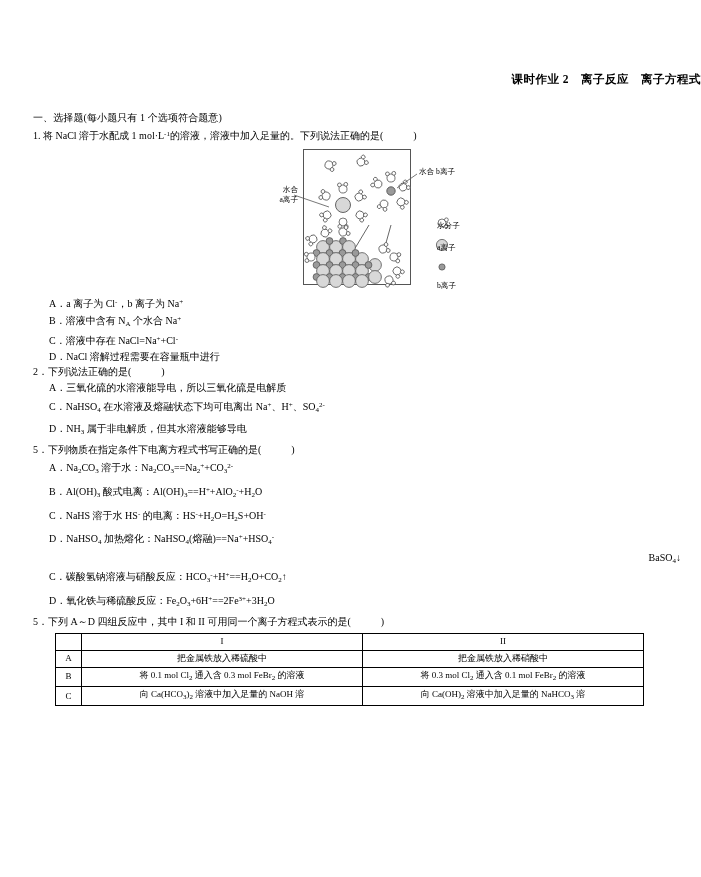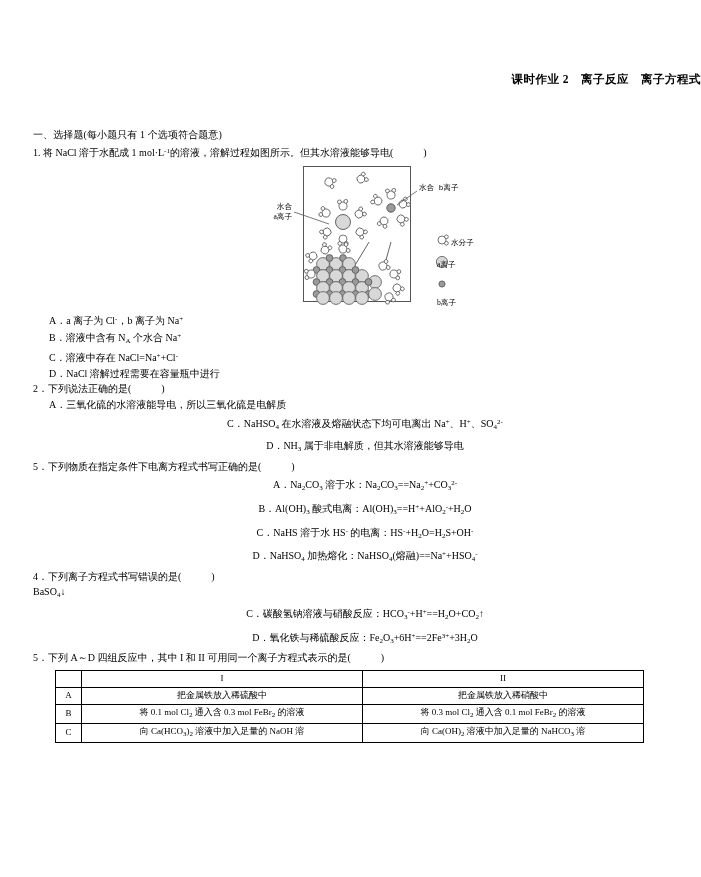--- a/index.html
+++ b/index.html
@@ -18,21 +18,21 @@
   .doc-title {
     text-align: right;
     font-size: 11.5px;
     font-weight: bold;
     letter-spacing: 0.5px;
     margin-top: 72px;
     margin-bottom: 0;
   }
 
   .body-wrap {
-    margin-top: 40px;
+    margin-top: 23px;
     padding-left: 33px;
     padding-right: 20px;
     font-size: 10px;
     line-height: 15.6px;
   }
 
   .section-head {
     font-size: 10px;
     margin-bottom: 1px;
     letter-spacing: 0.1px;
@@ -41,22 +41,22 @@
   .qline {
     font-size: 10px;
     line-height: 15.6px;
     white-space: nowrap;
   }
   .opt {
     font-size: 10px;
     line-height: 15.6px;
     padding-left: 16px;
   }
-  .opt.tall { line-height: 19px; text-align: center; }
-  .cont { padding-left: 0px; font-size: 10px; line-height: 16px; }
+  .opt.tall { line-height: 19px; }
+  .cont { padding-left: 0px; font-size: 10px; line-height: 11px; text-align: right; }
 
   sub { font-size: 7px; vertical-align: -0.22em; }
   sup { font-size: 7px; vertical-align: 0.44em; }
   .blankparen { display: inline-block; width: 30px; }
 
   
   .figure {
     position: relative;
     width: 245px;
     height: 142px;
@@ -69,24 +69,24 @@
     border: 1.1px solid #555;
     background: #fff;
   }
   .lbl {
     position: absolute;
     font-size: 7.6px;
     line-height: 9.6px;
     white-space: nowrap;
     font-family: "Liberation Serif", serif;
   }
-  .lbl-left { left: 1px; top: 38px; text-align: right; width: 40px; }
-  .lbl-right { left: 168px; top: 20px; font-family: Liberation Mono, monospace; }
+  .lbl-left { left: 7px; top: 38px; text-align: right; width: 40px; }
+  .lbl-right { left: 168px; top: 20px; }
   .leg { position: absolute; font-size: 7.6px; white-space: nowrap; }
-  .leg-t { left: 200px; top: 71px; }
+  .leg-t { left: 186px; top: 71px; }
   .leg-a { left: 186px; top: 93px; }
   .leg-b { left: 186px; top: 131px; }
 
   svg.figsvg { position: absolute; left: 0; top: 0; }
 
   
   table.qtable {
     border-collapse: collapse;
     width: 588px;
     margin-top: 4px;
@@ -110,21 +110,21 @@
 
 <div class="page">
 
   <div class="doc-title">课时作业 2　离子反应　离子方程式</div>
 
   <div class="body-wrap">
 
     <div class="section-head">一、选择题(每小题只有 1 个选项符合题意)</div>
 
     <div class="qline">
-      <span>1. 将 NaCl 溶于水配成 1 mol·L</span><sup>-1</sup><span>的溶液，溶解过程如图所示。但其水溶液能够导电(</span><span class="blankparen"></span><span>)</span>
+      <span>1. 将 NaCl 溶于水配成 1 mol·L</span><sup>-1</sup><span>的溶液，溶液中加入足量的。下列说法正确的是(</span><span class="blankparen"></span><span>)</span>
     </div>
 
     <div class="figure">
       <div class="beaker"></div>
 
       <svg class="figsvg" width="245" height="142">
         <defs>
           <g id="wmol">
             <circle cx="0" cy="0" r="4.0" fill="#ffffff" stroke="#555" stroke-width="0.8"></circle>
             <circle cx="4.4" cy="-3.2" r="1.9" fill="#ffffff" stroke="#555" stroke-width="0.8"></circle>
@@ -234,23 +234,20 @@
     <div class="opt tall">D．NH<sub>3</sub> 属于非电解质，但其水溶液能够导电</div>
 
     <div class="qline">
       <span>5．下列物质在指定条件下电离方程式书写正确的是(</span><span class="blankparen"></span><span>)</span>
     </div>
     <div class="opt tall">A．Na<sub>2</sub>CO<sub>3</sub> 溶于水：Na<sub>2</sub>CO<sub>3</sub>==Na<sub>2</sub><sup>+</sup>+CO<sub>3</sub><sup>2-</sup></div>
     <div class="opt tall">B．Al(OH)<sub>3</sub> 酸式电离：Al(OH)<sub>3</sub>==H<sup>+</sup>+AlO<sub>2</sub><sup>-</sup>+H<sub>2</sub>O</div>
     <div class="opt tall">C．NaHS 溶于水 HS<sup>-</sup> 的电离：HS<sup>-</sup>+H<sub>2</sub>O=H<sub>2</sub>S+OH<sup>-</sup></div>
     <div class="opt tall">D．NaHSO<sub>4</sub> 加热熔化：NaHSO<sub>4</sub>(熔融)==Na<sup>+</sup>+HSO<sub>4</sub><sup>-</sup></div>
 
-    <div class="qline">
-      <span>4．下列离子方程式书写错误的是(</span><span class="blankparen"></span><span>)</span>
-    </div>
     <div class="cont">BaSO<sub>4</sub>↓</div>
     <div class="opt tall">C．碳酸氢钠溶液与硝酸反应：HCO<sub>3</sub><sup>-</sup>+H<sup>+</sup>==H<sub>2</sub>O+CO<sub>2</sub>↑</div>
     <div class="opt tall">D．氧化铁与稀硫酸反应：Fe<sub>2</sub>O<sub>3</sub>+6H<sup>+</sup>==2Fe<sup>3+</sup>+3H<sub>2</sub>O</div>
 
     <div class="qline">
       <span>5．下列 A～D 四组反应中，其中 I 和 II 可用同一个离子方程式表示的是(</span><span class="blankparen"></span><span>)</span>
     </div>
 
     <table class="qtable">
       <tbody>

